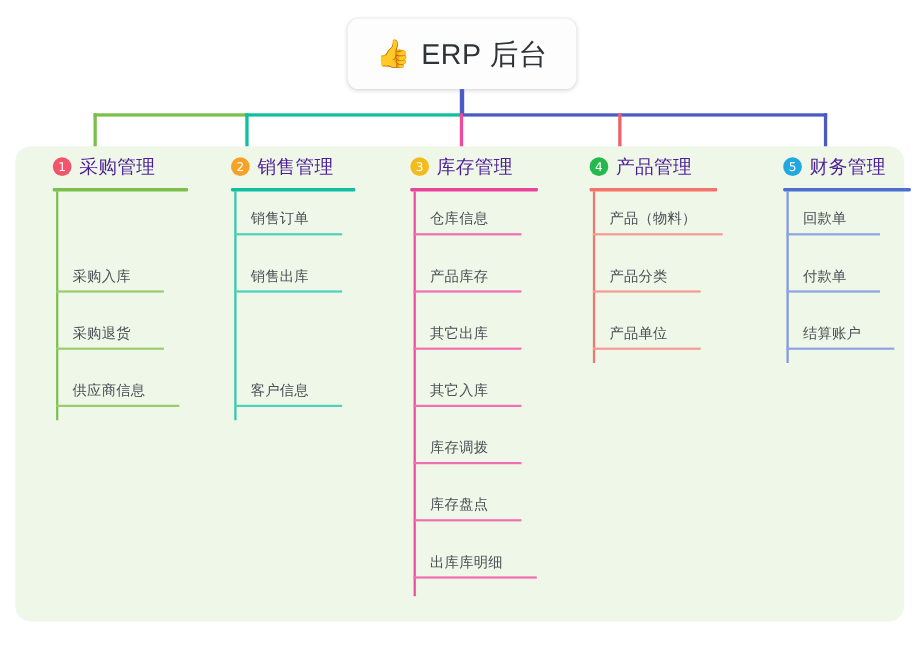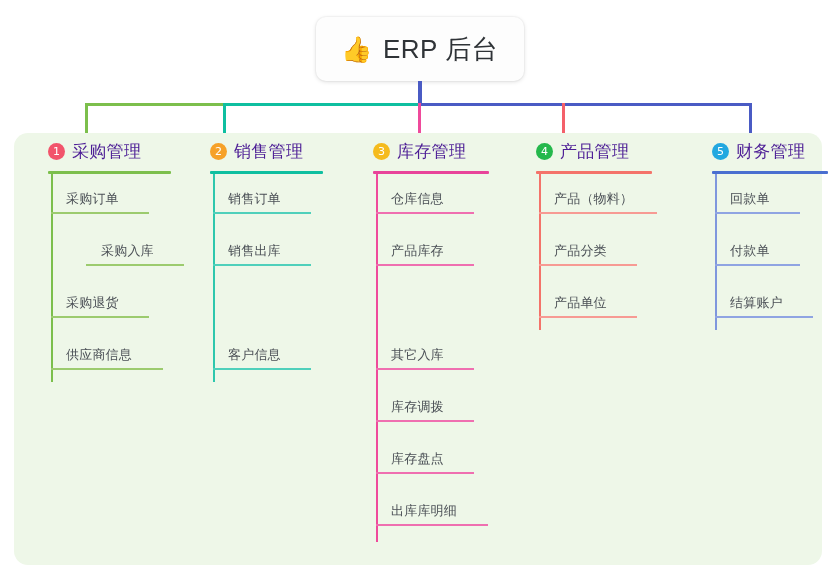--- a/index.html
+++ b/index.html
@@ -157,25 +157,21 @@
   <div id="panel">
 
     <div class="column" style="left:24px; width:150px;">
       <div class="col-header">
         <span class="badge" style="background:#f2546b;">1</span>
         <span class="col-title">采购管理</span>
       </div>
       <div class="col-underline" style="width:123px; background:#7cbf4c;"></div>
       <div class="spine" style="top:41px; height:208px; background:#7cbf4c;"></div>
 
-      <div class="leaf" style="top:41px; width:98px;">
-        <span class="leaf-label">采购订单</span>
-        <span class="leaf-underline" style="width:98px; background:#9ccb6e;"></span>
-      </div>
-      <div class="leaf" style="top:93px; width:98px;margin-left:35px;">
+      <div class="leaf" style="top:93px; width:98px;">
         <span class="leaf-label">采购入库</span>
         <span class="leaf-underline" style="width:98px; background:#9ccb6e;"></span>
       </div>
       <div class="leaf" style="top:145px; width:98px;">
         <span class="leaf-label">采购退货</span>
         <span class="leaf-underline" style="width:98px; background:#9ccb6e;"></span>
       </div>
       <div class="leaf" style="top:197px; width:112px;font-family:Liberation Serif, serif;">
         <span class="leaf-label">供应商信息</span>
         <span class="leaf-underline" style="width:112px; background:#9ccb6e;"></span>
@@ -213,20 +209,24 @@
       <div class="spine" style="top:41px; height:368px; background:#ef4a9b;"></div>
 
       <div class="leaf" style="top:41px; width:98px;">
         <span class="leaf-label">仓库信息</span>
         <span class="leaf-underline" style="width:98px; background:#ef6fb0;"></span>
       </div>
       <div class="leaf" style="top:93px; width:98px;">
         <span class="leaf-label">产品库存</span>
         <span class="leaf-underline" style="width:98px; background:#ef6fb0;"></span>
       </div>
+      <div class="leaf" style="top:145px; width:98px;">
+        <span class="leaf-label">其它出库</span>
+        <span class="leaf-underline" style="width:98px; background:#ef6fb0;"></span>
+      </div>
       <div class="leaf" style="top:197px; width:98px;">
         <span class="leaf-label">其它入库</span>
         <span class="leaf-underline" style="width:98px; background:#ef6fb0;"></span>
       </div>
       <div class="leaf" style="top:249px; width:98px;">
         <span class="leaf-label">库存调拨</span>
         <span class="leaf-underline" style="width:98px; background:#ef6fb0;"></span>
       </div>
       <div class="leaf" style="top:301px; width:98px;">
         <span class="leaf-label">库存盘点</span>

